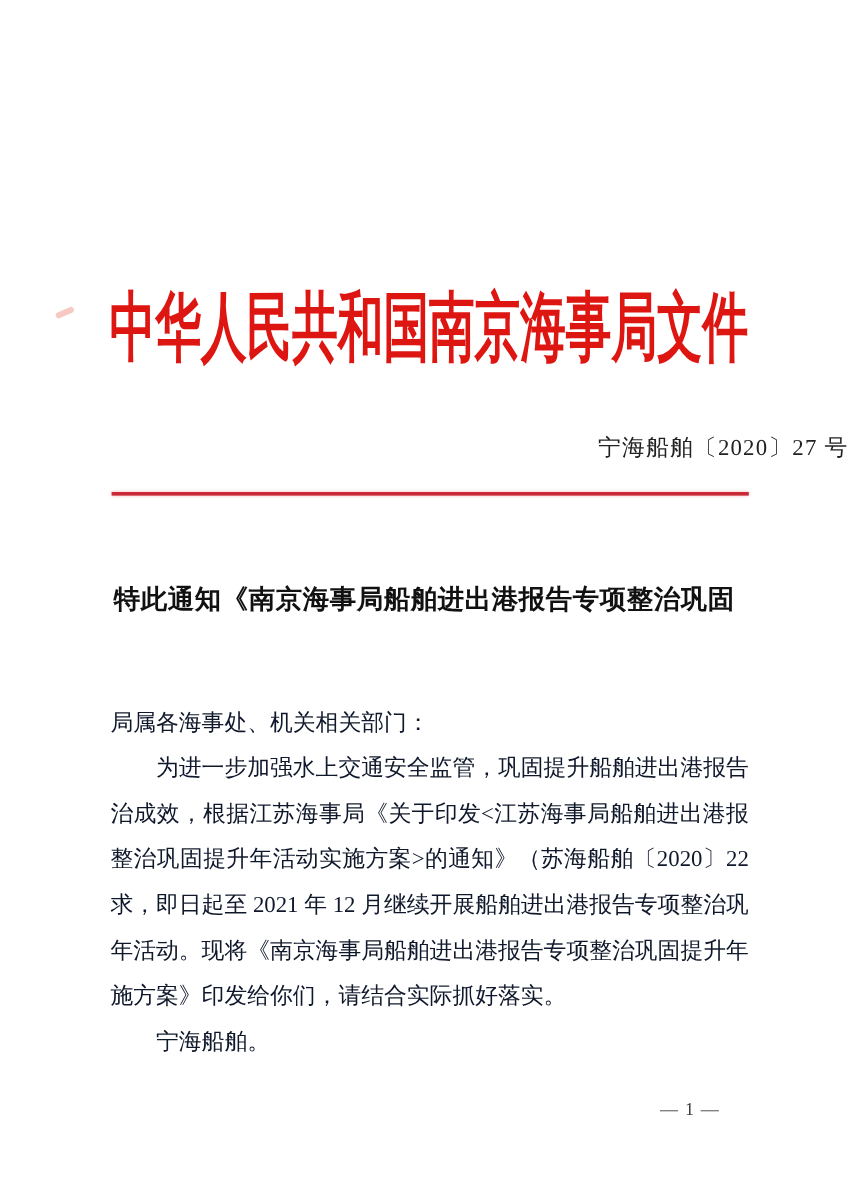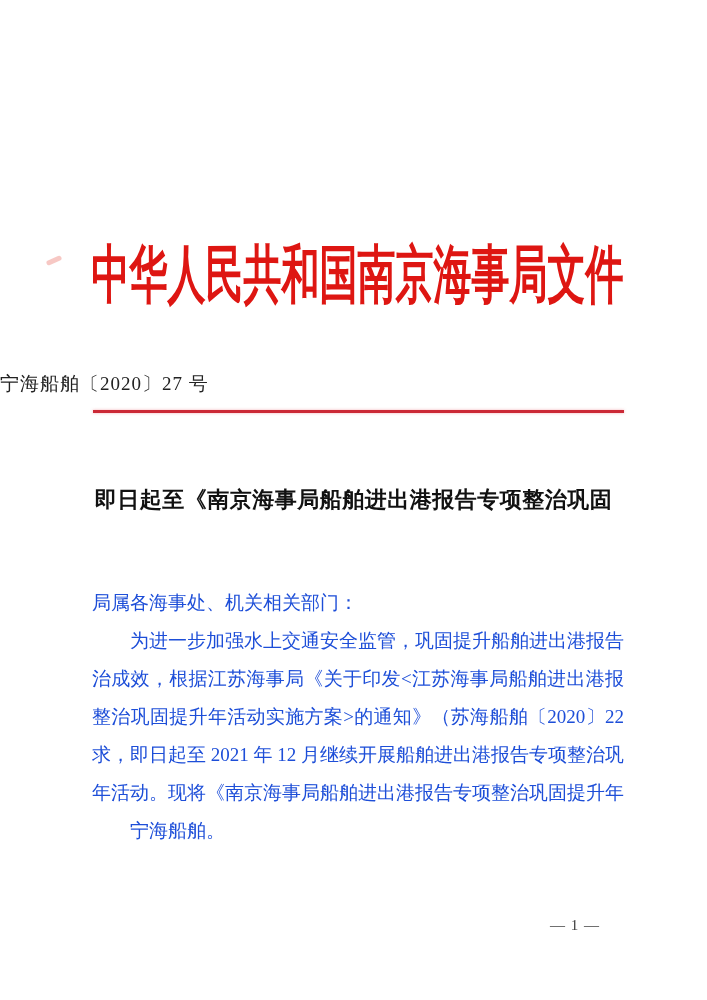--- a/index.html
+++ b/index.html
@@ -45,22 +45,22 @@
     transform: scale(1, 1.66);
     transform-origin: top center;
     white-space: nowrap;
   }
 
   
   .doc-number {
     position: absolute;
     left: 0;
     right: 0;
-    top: 371px;
-    text-align: left;
+    top: 360px;
+    text-align: right;
     font-size: 19px;
     letter-spacing: 1px;
     color: #222222;
   }
 
   
   .red-divider {
     position: absolute;
     left: 93px;
     top: 410px;
@@ -84,21 +84,21 @@
     letter-spacing: 0.5px;
   }
 
   
   .body-text {
     position: absolute;
     left: 92px;
     top: 584px;
     width: 532px;
     font-size: 19px;
-    color: #1d4ed8;
+    color: #0f172a;
   }
   .body-line {
     height: 38px;
     line-height: 38px;
     white-space: nowrap;
     text-align: left;
   }
   .body-line.fill {
     white-space: normal;
     text-align: justify;
@@ -129,28 +129,29 @@
 
   <div class="org-title">
     <span class="stretch" style="color: rgb(222, 22, 18);">中华人民共和国南京海事局文件</span>
   </div>
 
   <div class="doc-number">宁海船舶〔2020〕27 号</div>
 
   <div class="red-divider" style="background: rgb(203, 41, 54);"></div>
 
   <div class="notice-title">
-    <div>即日起至《南京海事局船舶进出港报告专项整治巩固</div>
+    <div>特此通知《南京海事局船舶进出港报告专项整治巩固</div>
   </div>
 
   <div class="body-text">
     <div class="body-line">局属各海事处、机关相关部门：</div>
     <div class="body-line fill indent">为进一步加强水上交通安全监管，巩固提升船舶进出港报告专项整</div>
     <div class="body-line fill">治成效，根据江苏海事局《关于印发&lt;江苏海事局船舶进出港报告专项</div>
     <div class="body-line fill">整治巩固提升年活动实施方案&gt;的通知》（苏海船舶〔2020〕22 号）要</div>
     <div class="body-line fill">求，即日起至 2021 年 12 月继续开展船舶进出港报告专项整治巩固提升</div>
     <div class="body-line fill">年活动。现将《南京海事局船舶进出港报告专项整治巩固提升年活动实</div>
+    <div class="body-line">施方案》印发给你们，请结合实际抓好落实。</div>
     <div class="body-line indent">宁海船舶。</div>
   </div>
 
   <div class="page-number">— 1 —</div>
 
 </div>
 
 </body></html>

